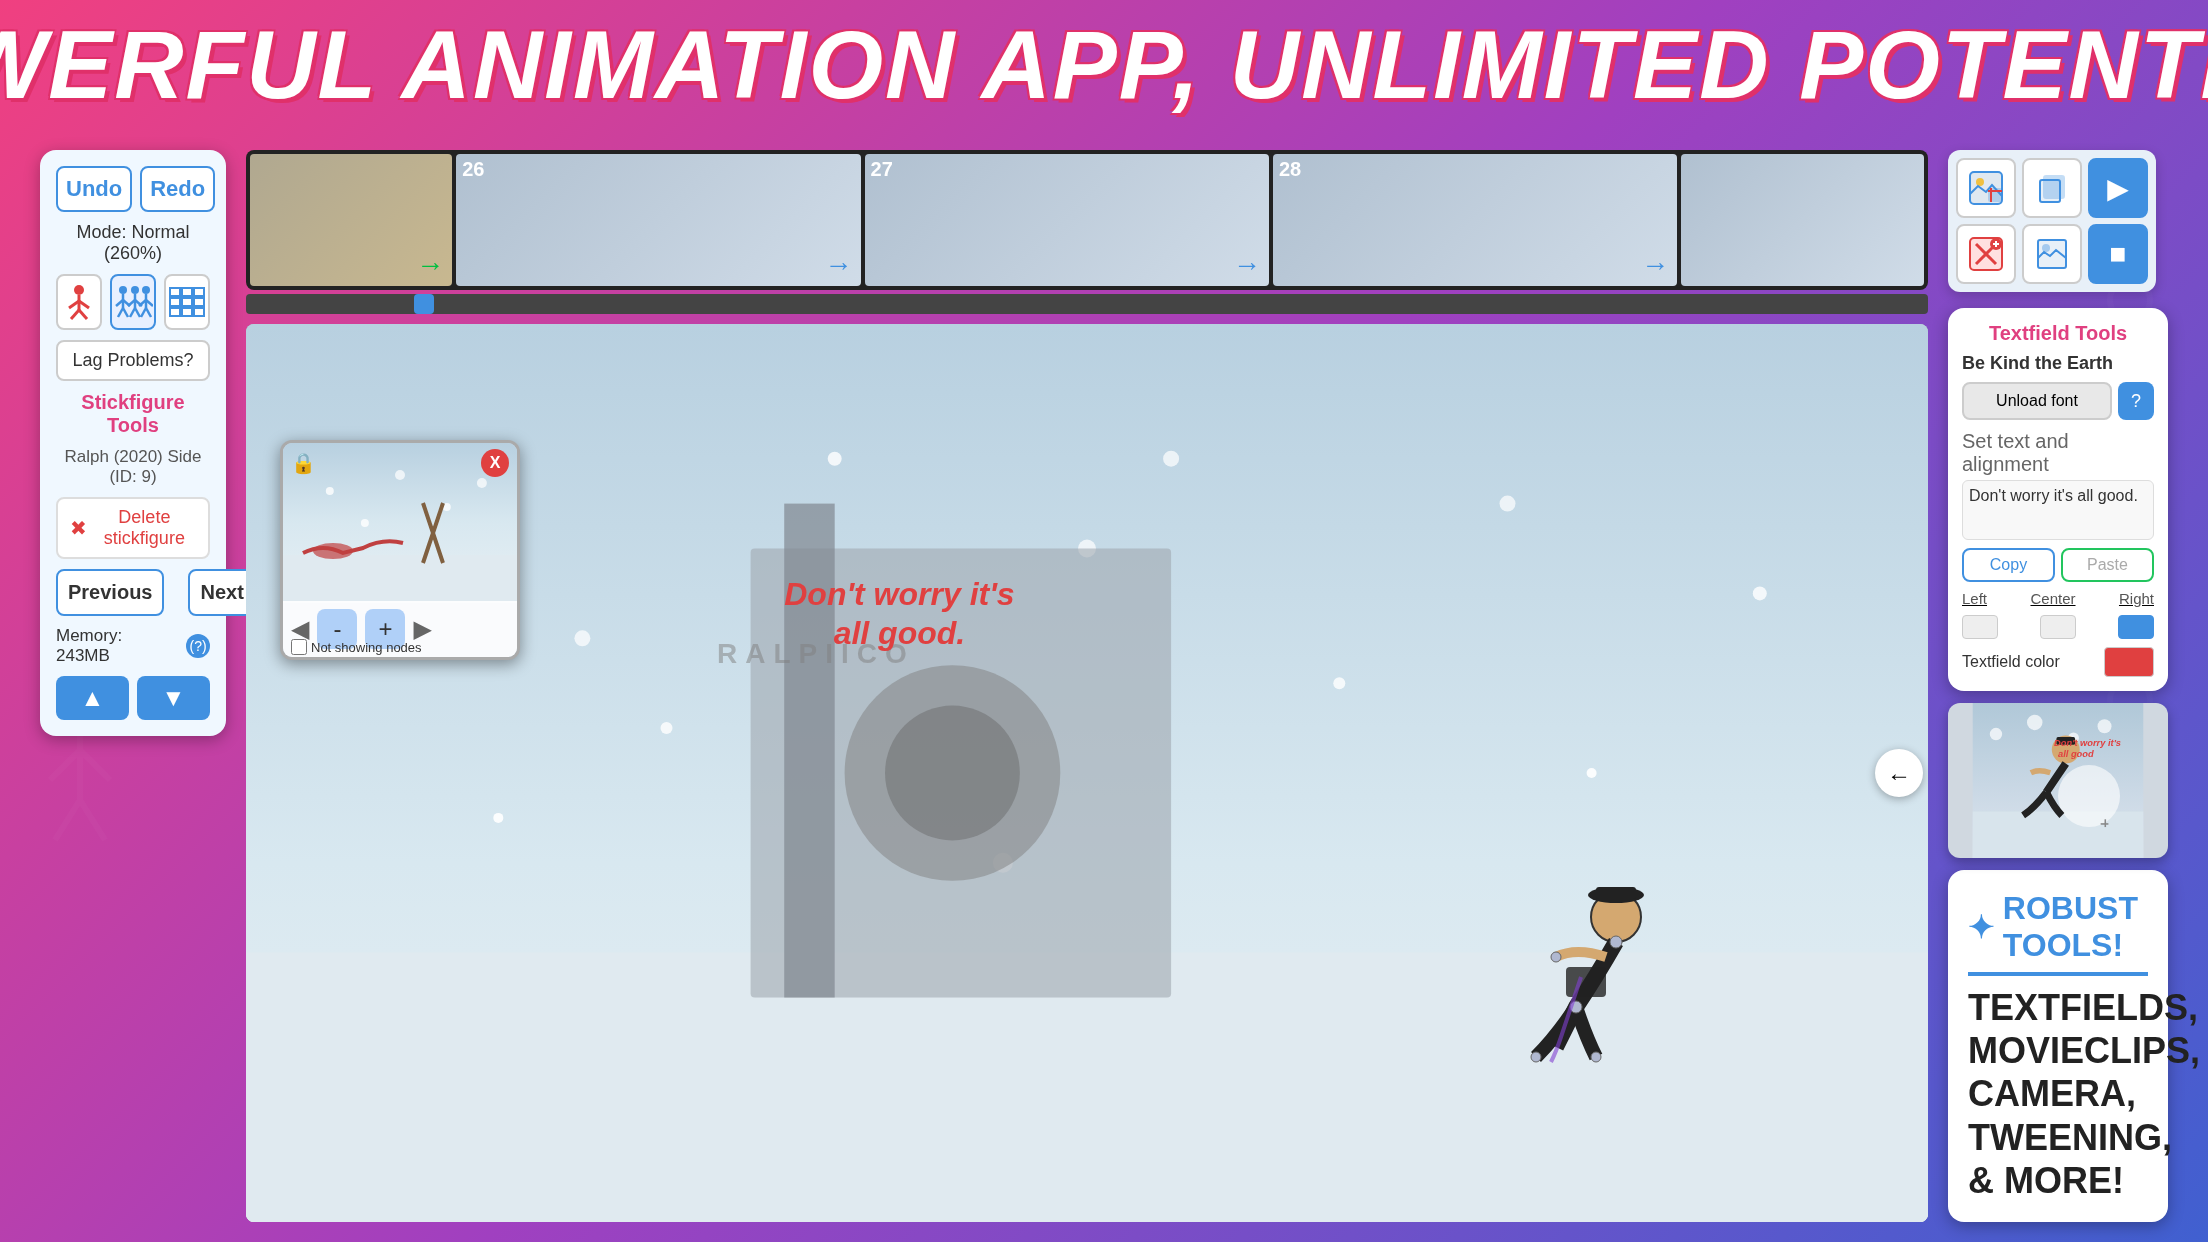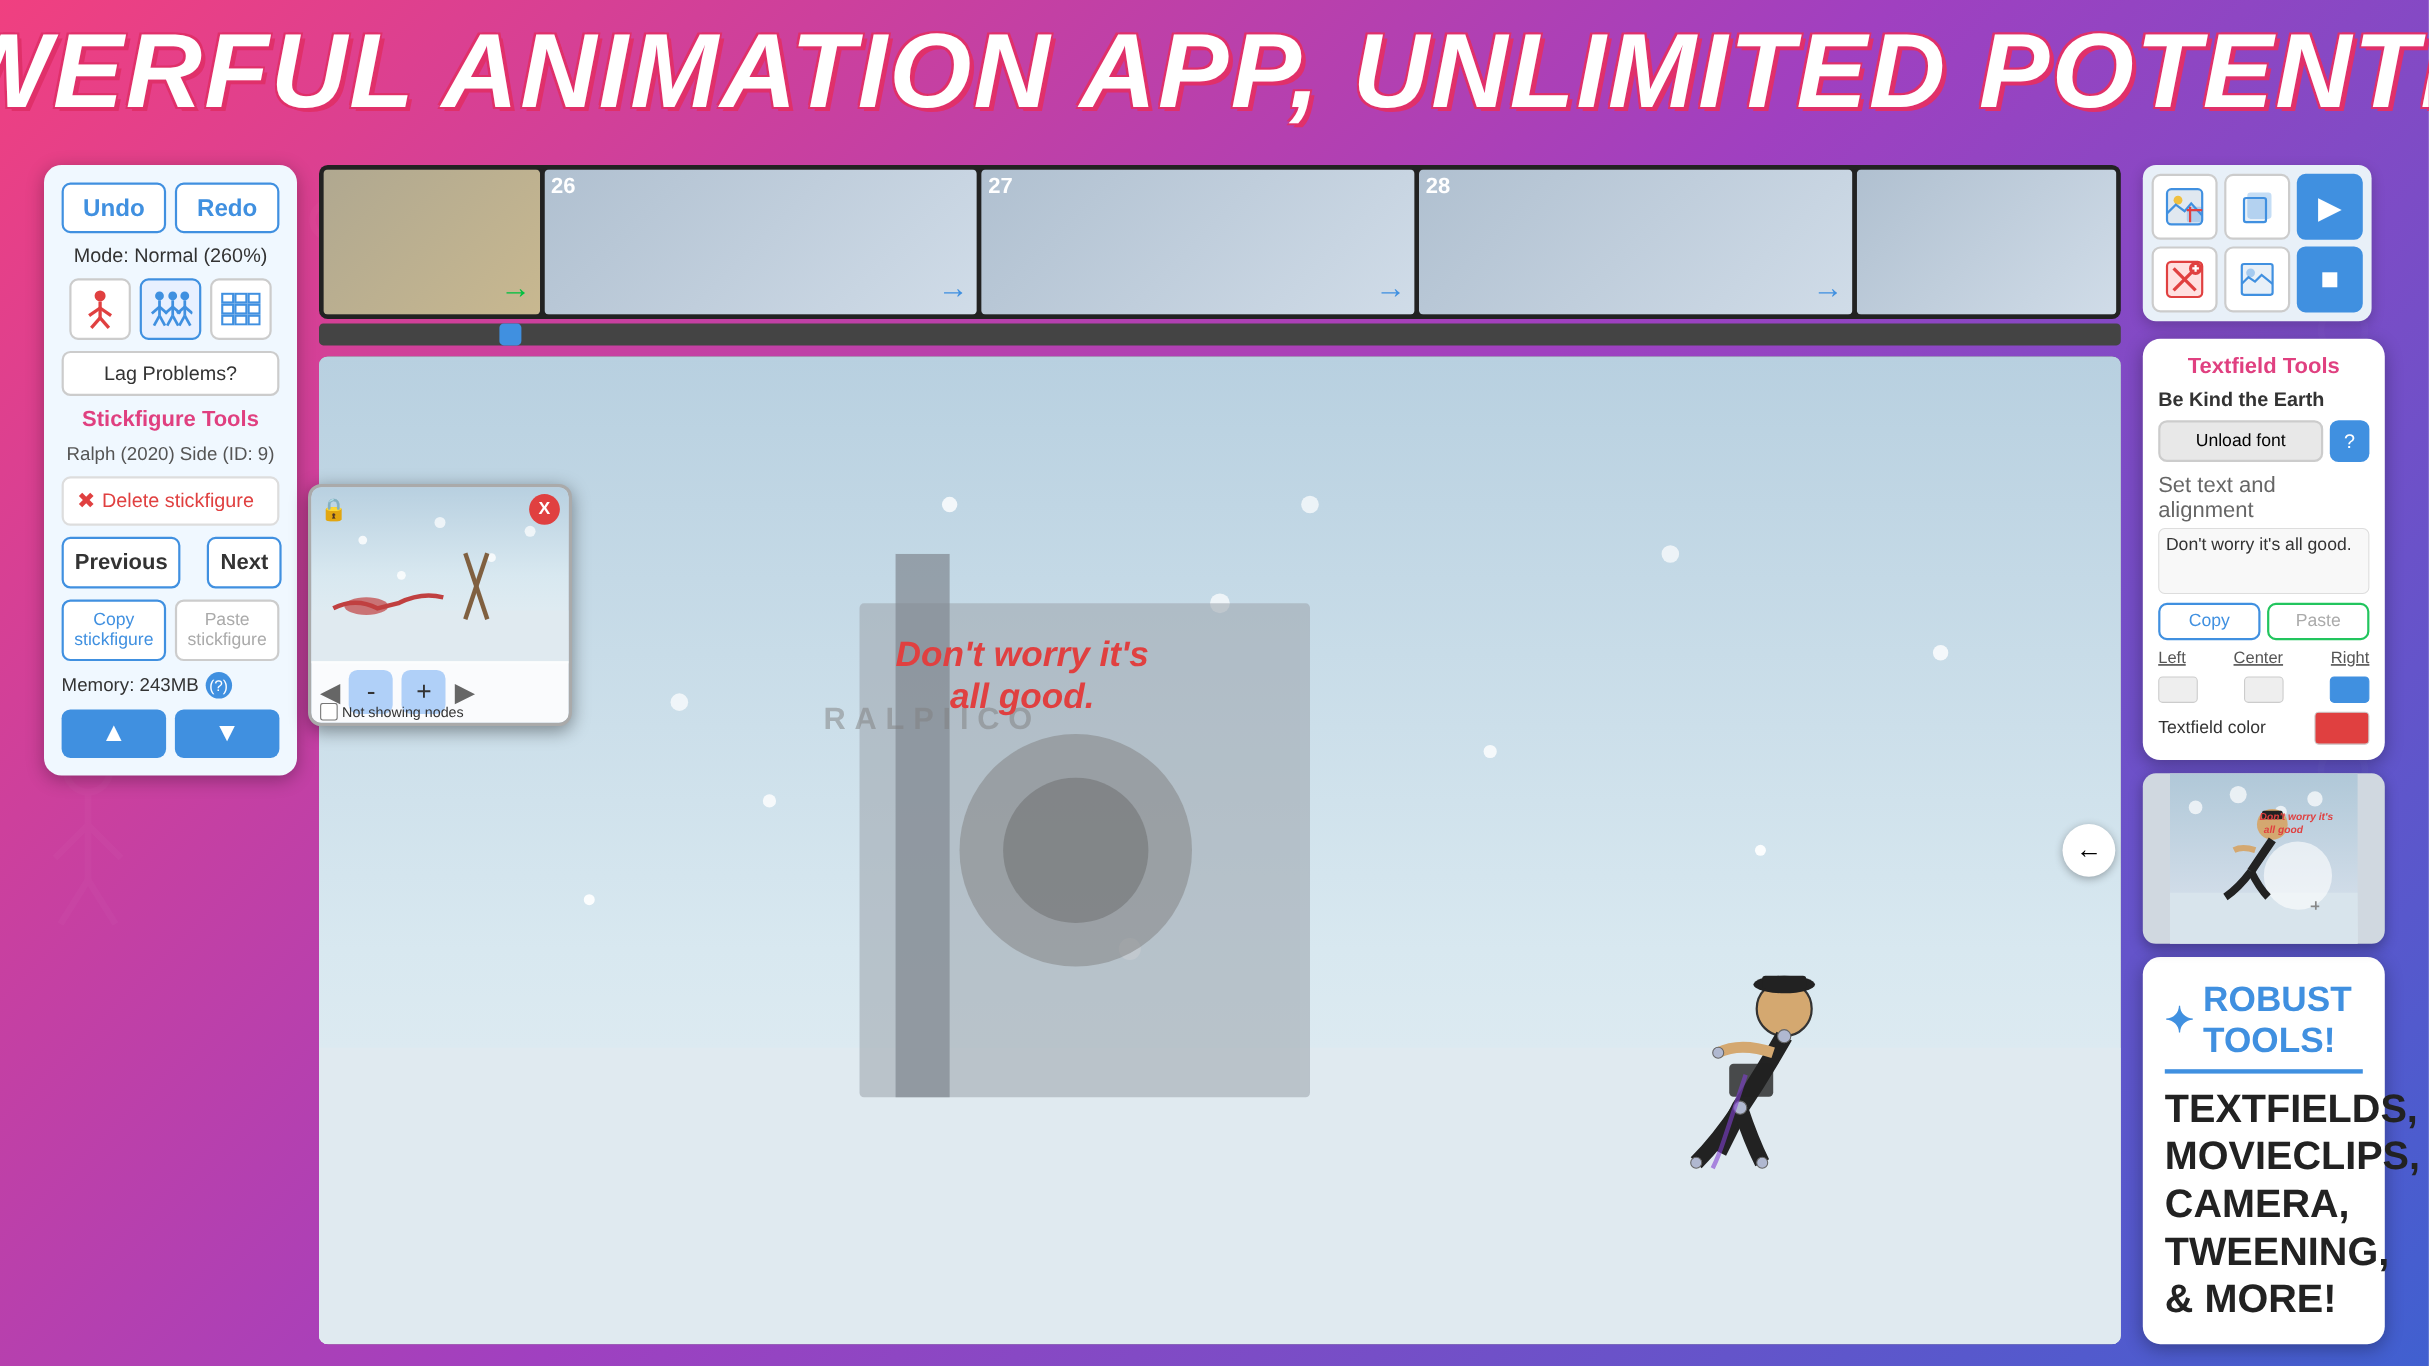--- a/index.html
+++ b/index.html
@@ -47,21 +47,21 @@
       top: 130px;
       left: 0; right: 0; bottom: 0;
       display: flex;
       padding: 20px 40px;
       gap: 20px;
       z-index: 5;
     }
 
     
     .left-panel {
-      width: 230px;
+      width: 186px;
       background: #f0f8ff;
       border-radius: 16px;
       padding: 16px;
       display: flex;
       flex-direction: column;
       gap: 10px;
       box-shadow: 0 4px 16px rgba(0,0,0,0.3);
       flex-shrink: 0;
       height: fit-content;
     }
@@ -681,24 +681,20 @@
     <button class="lag-btn">Lag Problems?</button>
     <div class="section-title">Stickfigure Tools</div>
     <div class="stickfig-id">Ralph (2020) Side (ID: 9)</div>
     <button class="delete-btn">
       <span class="x-icon">✖</span>
       <span>Delete stickfigure</span>
     </button>
     <div class="prev-next-row">
       <button class="prev-btn">Previous</button>
       <button class="next-btn">Next</button>
-    </div>
-    <div class="copy-paste-row">
-      <button class="copy-sf-btn">Copy stickfigure</button>
-      <button class="paste-sf-btn">Paste stickfigure</button>
     </div>
     <div class="memory-row">
       <span>Memory: 243MB</span>
       <span class="memory-help">(?)</span>
     </div>
     <div class="up-down-row">
       <button class="up-btn">▲</button>
       <button class="down-btn">▼</button>
     </div>
   </div>

